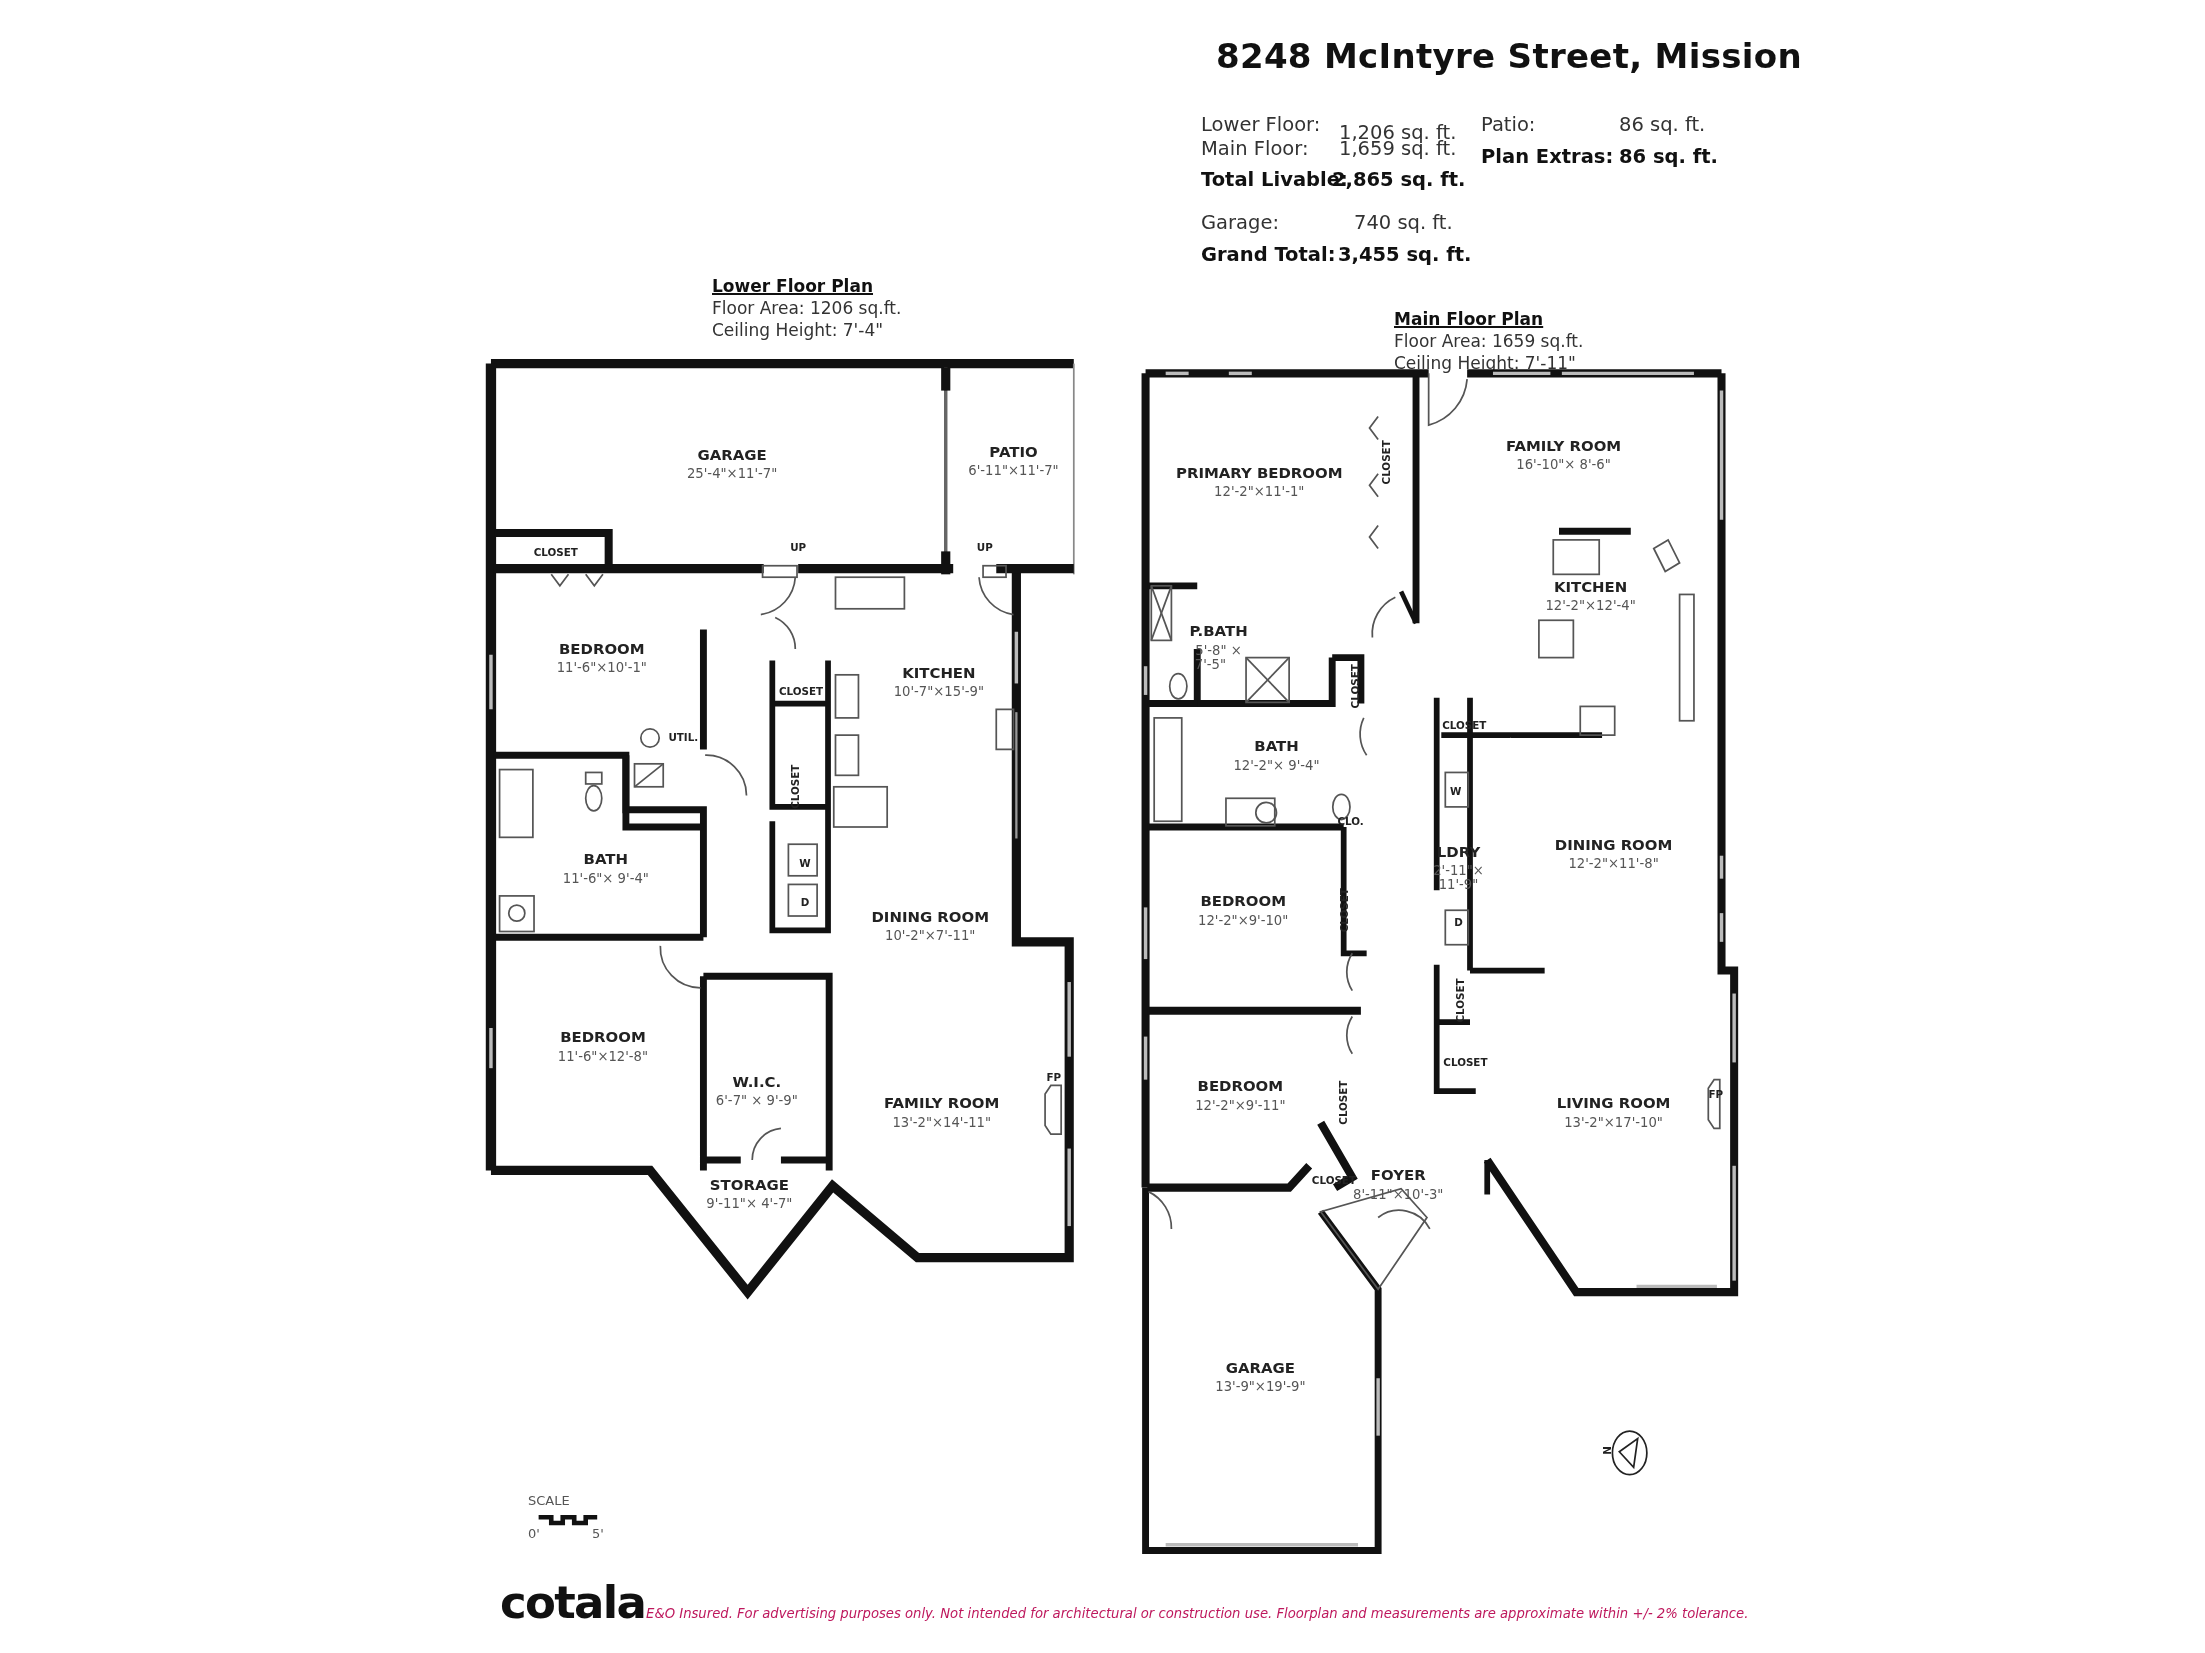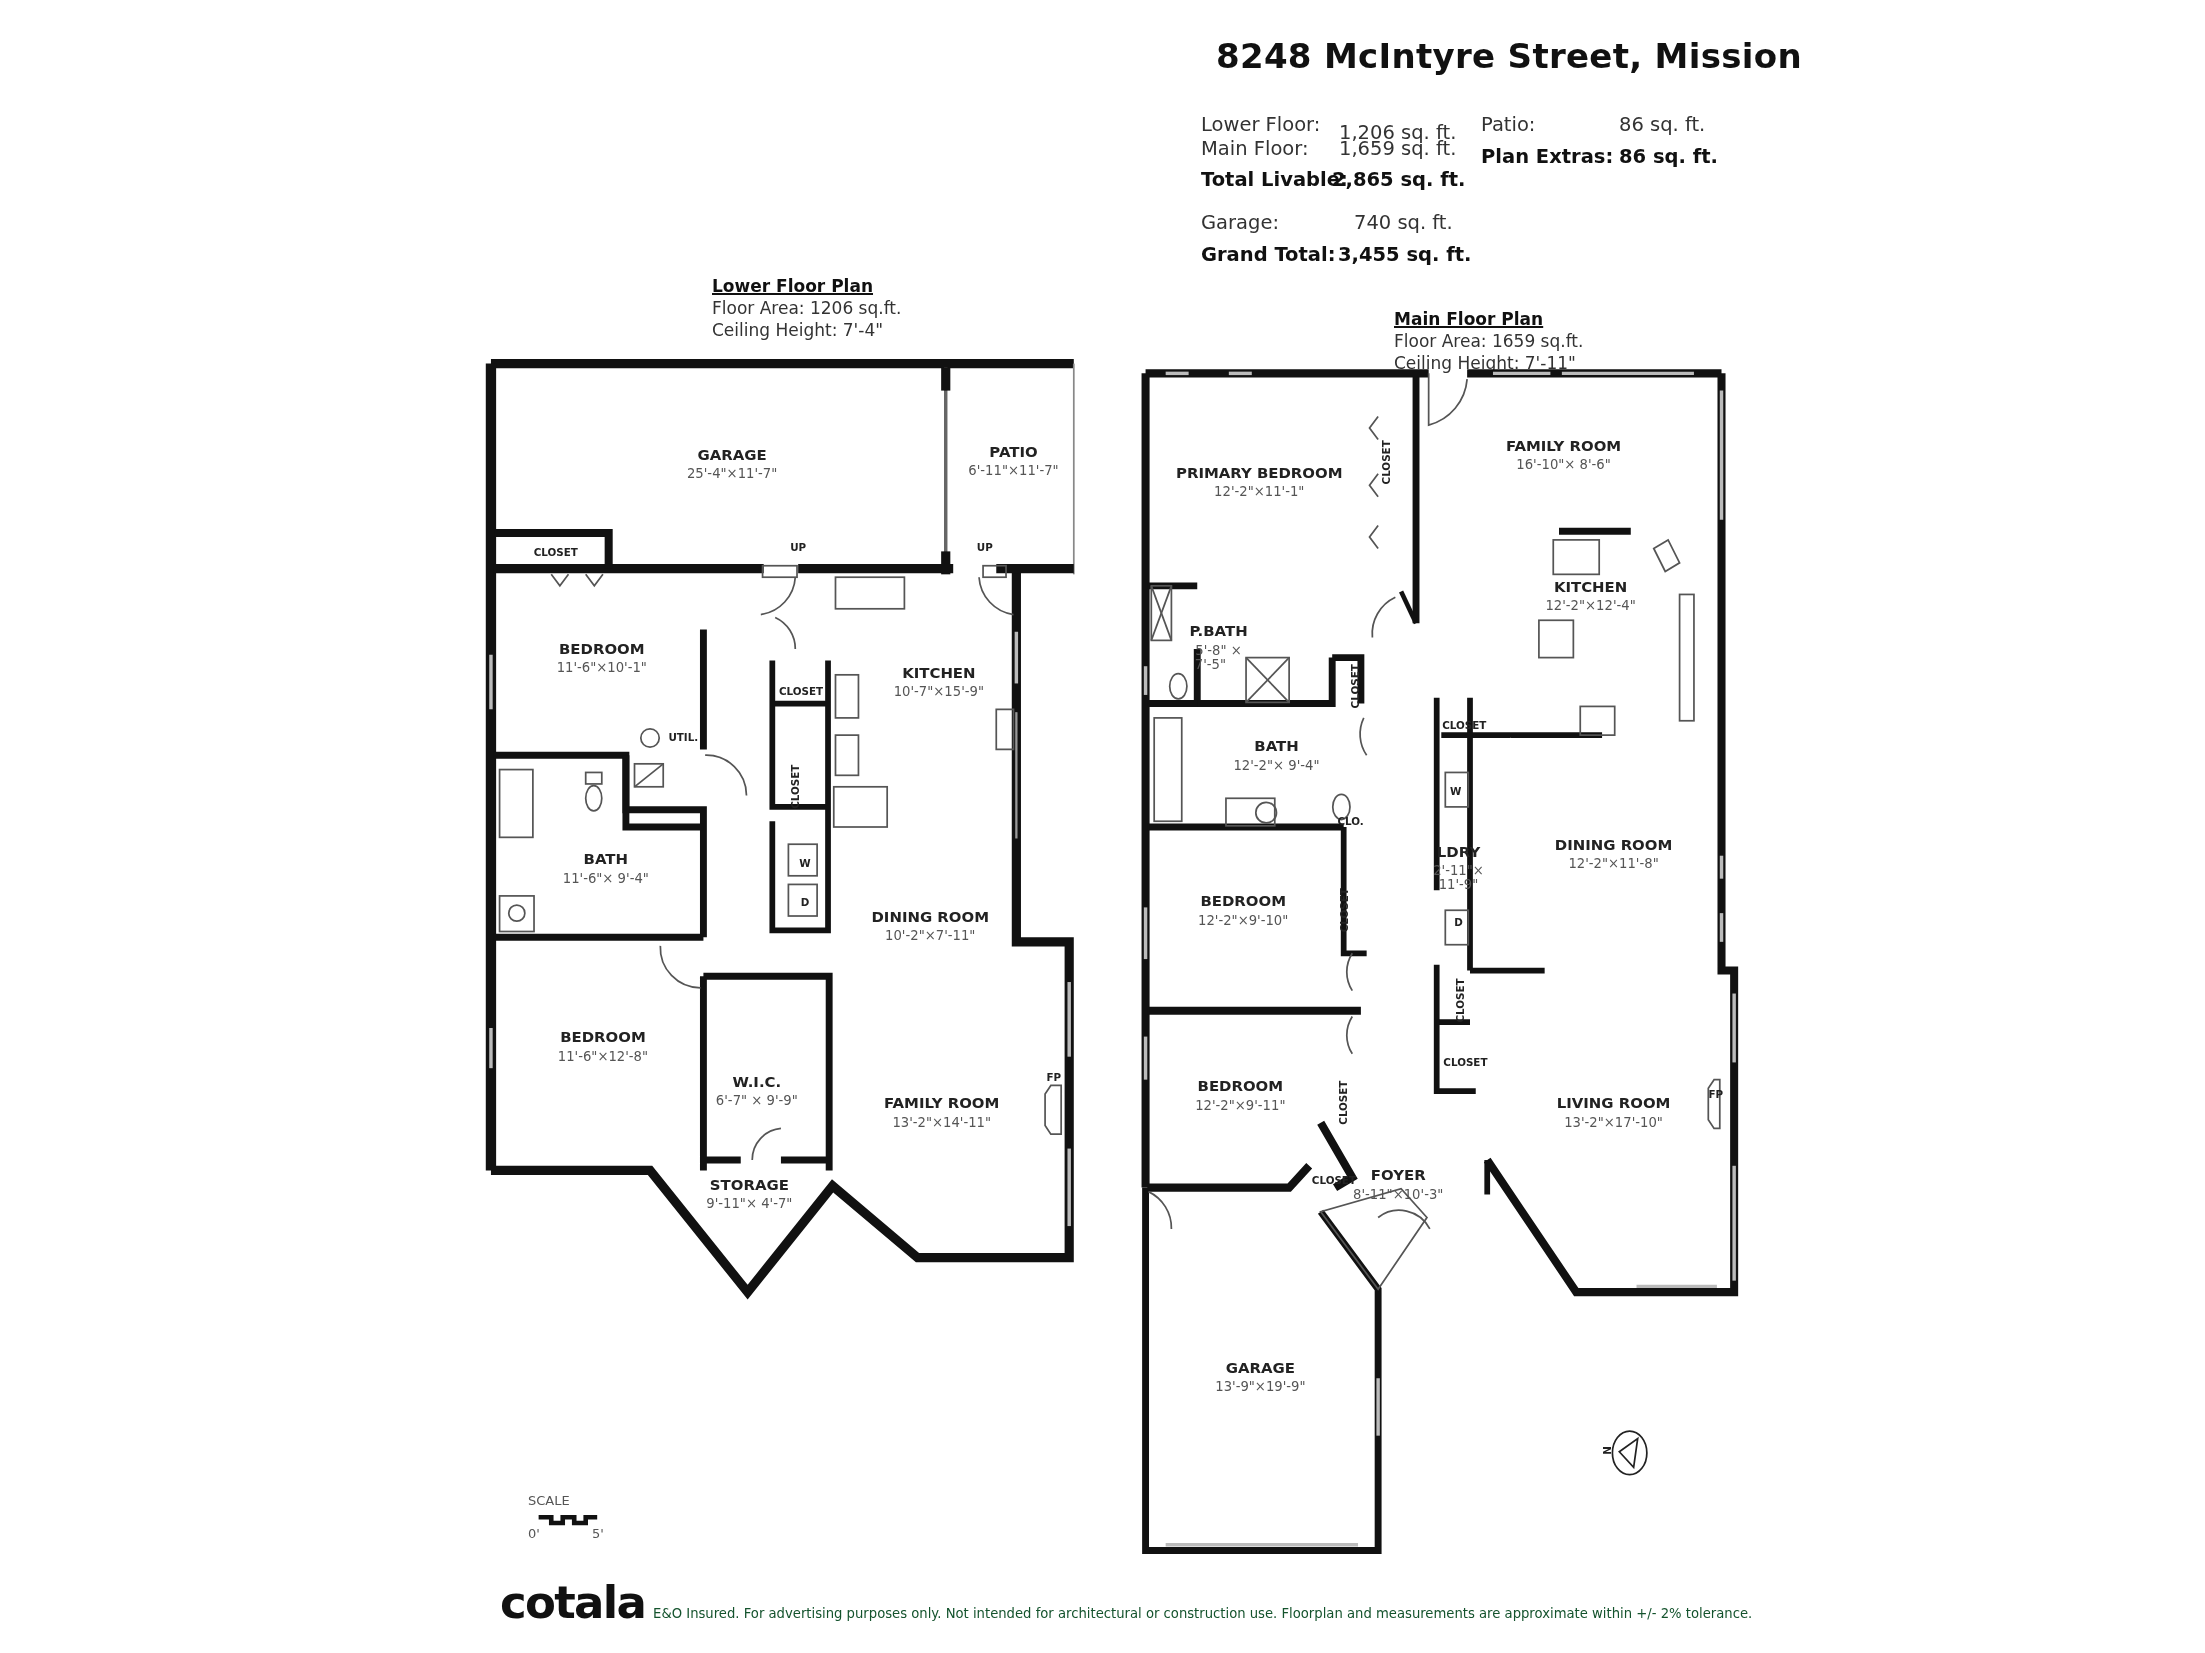--- a/index.html
+++ b/index.html
@@ -9,21 +9,21 @@
   .stats{left:1201px;top:113px;font-size:19.5px;color:#333;}
   .stat-row{position:absolute;white-space:nowrap;}
   .stat-row .lbl{position:absolute;left:0;}
   .stat-row .val{position:absolute;}
   .bold{font-weight:bold;color:#111;}
   .plan-head{font-size:17px;color:#333;line-height:22px;white-space:nowrap;}
   .plan-head .ph-title{font-weight:bold;color:#111;text-decoration:underline;text-decoration-thickness:1.7px;}
   svg text{font-family:"DejaVu Sans","Liberation Sans",sans-serif;}
   .footer{left:500px;top:1576px;white-space:nowrap;}
   .brand{font-size:45px;font-weight:bold;letter-spacing:-1.7px;color:#111;vertical-align:bottom;}
-  .disclaimer{font-size:13.2px;color:#14532d;margin-left:8px;vertical-align:bottom;position:relative;top:-8px;}
+  .disclaimer{font-size:13.2px;color:#be185d;margin-left:1px;vertical-align:bottom;position:relative;top:-8px;font-style:italic;}
   .scale{left:528px;top:1493px;}
   .scale-lbl{font-size:13px;color:#555;}
 </style>
 </head>
 <body>
 
 <div class="abs title">8248 McIntyre Street, Mission</div>
 
 <div class="abs stats">
   <div class="stat-row" style="top:0px;">

